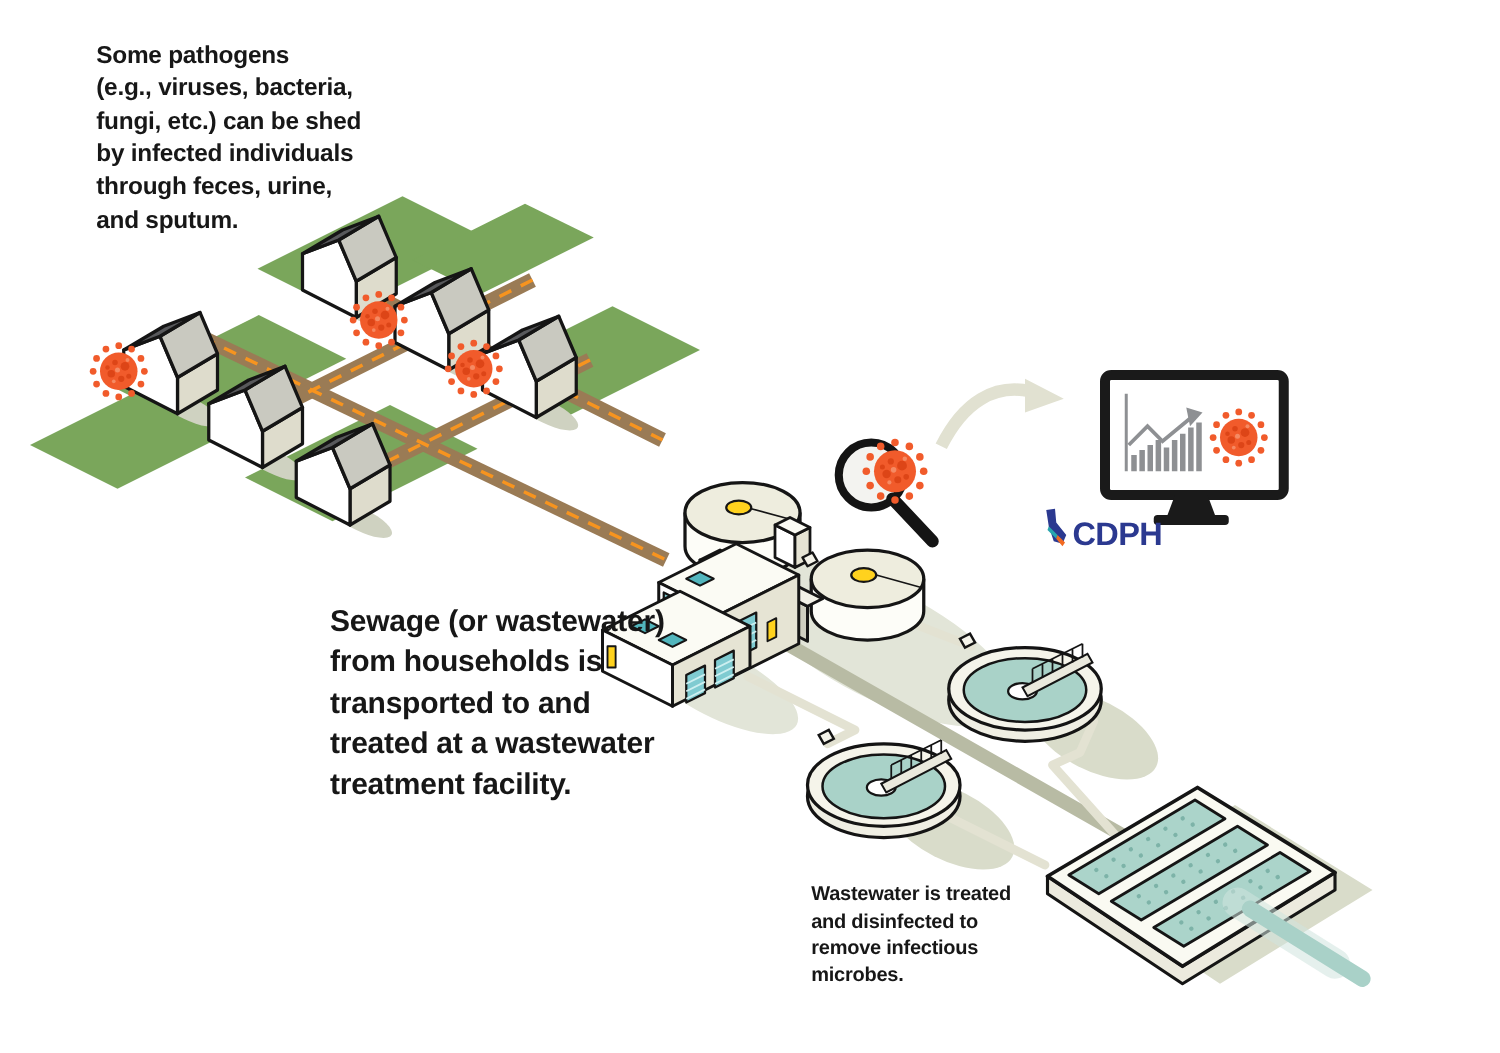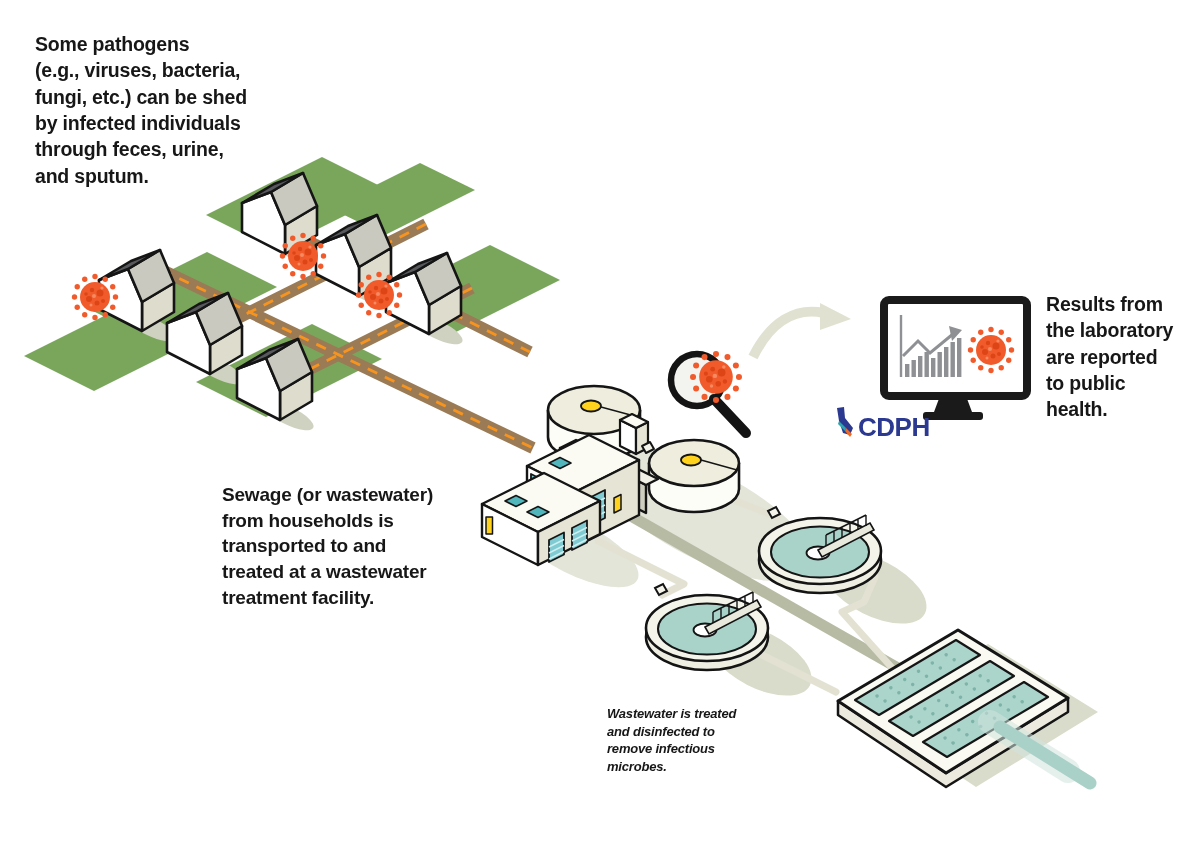--- a/index.html
+++ b/index.html
@@ -1,25 +1,25 @@
 <!DOCTYPE html>
 <html><head>
 <meta charset="utf-8">
 <style>
   html,body{margin:0;padding:0;background:#ffffff;}
   .stage{position:relative;width:1200px;height:842px;background:#ffffff;overflow:hidden;
          font-family:"Liberation Sans",sans-serif;}
   .stage svg{position:absolute;left:0;top:0;}
   .caption{position:absolute;font-weight:700;color:#171717;white-space:pre-line;
-           line-height:1.35;letter-spacing:-0.2px;}
+           line-height:1.35;letter-spacing:-0.2px;margin-left:42px;}
   .c1{left:35px;top:31px;font-size:19.5px;}
   .c2{left:583px;top:121px;font-size:19px;}
   .c3{left:1046px;top:291px;font-size:19.5px;}
-  .c4{left:222px;top:482px;font-size:19px;}
-  .c5{left:607px;top:705px;font-size:13px;font-style:italic;}
+  .c4{left:222px;top:482px;font-size:24px;}
+  .c5{left:607px;top:705px;font-size:16px;}
 </style>
 </head>
 <body>
 
 <div class="stage">
 
 <svg width="1200" height="842" viewBox="0 0 1200 842">
   <defs>
 
     <g id="virus">
@@ -257,25 +257,20 @@
     <text x="24" y="29" font-family="Liberation Sans, sans-serif" font-size="26" font-weight="bold" fill="#2b3990" letter-spacing="-0.5">CDPH</text>
   </g>
 </svg>
 
 <div class="caption c1">Some pathogens
 (e.g., viruses, bacteria,
 fungi, etc.) can be shed
 by infected individuals
 through feces, urine,
 and sputum.</div>
-<div class="caption c3">Results from
-the laboratory
-are reported
-to public
-health.</div>
 <div class="caption c4">Sewage (or wastewater)
 from households is
 transported to and
 treated at a wastewater
 treatment facility.</div>
 <div class="caption c5">Wastewater is treated
 and disinfected to
 remove infectious
 microbes.</div>
 

